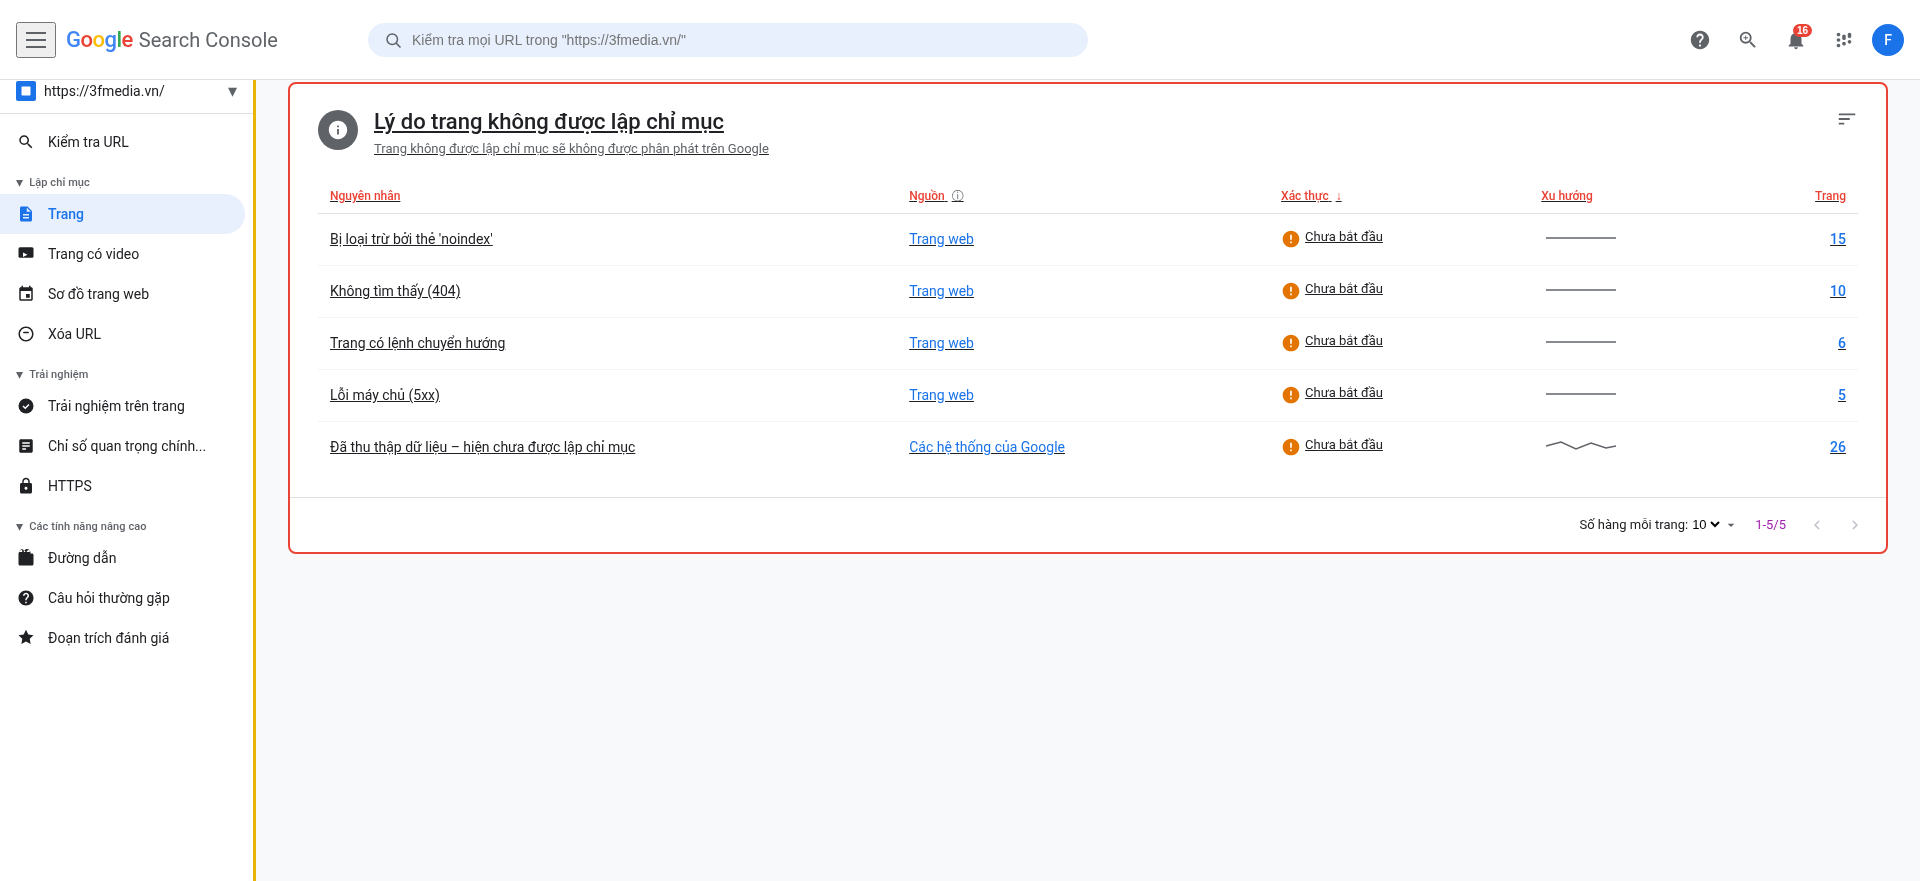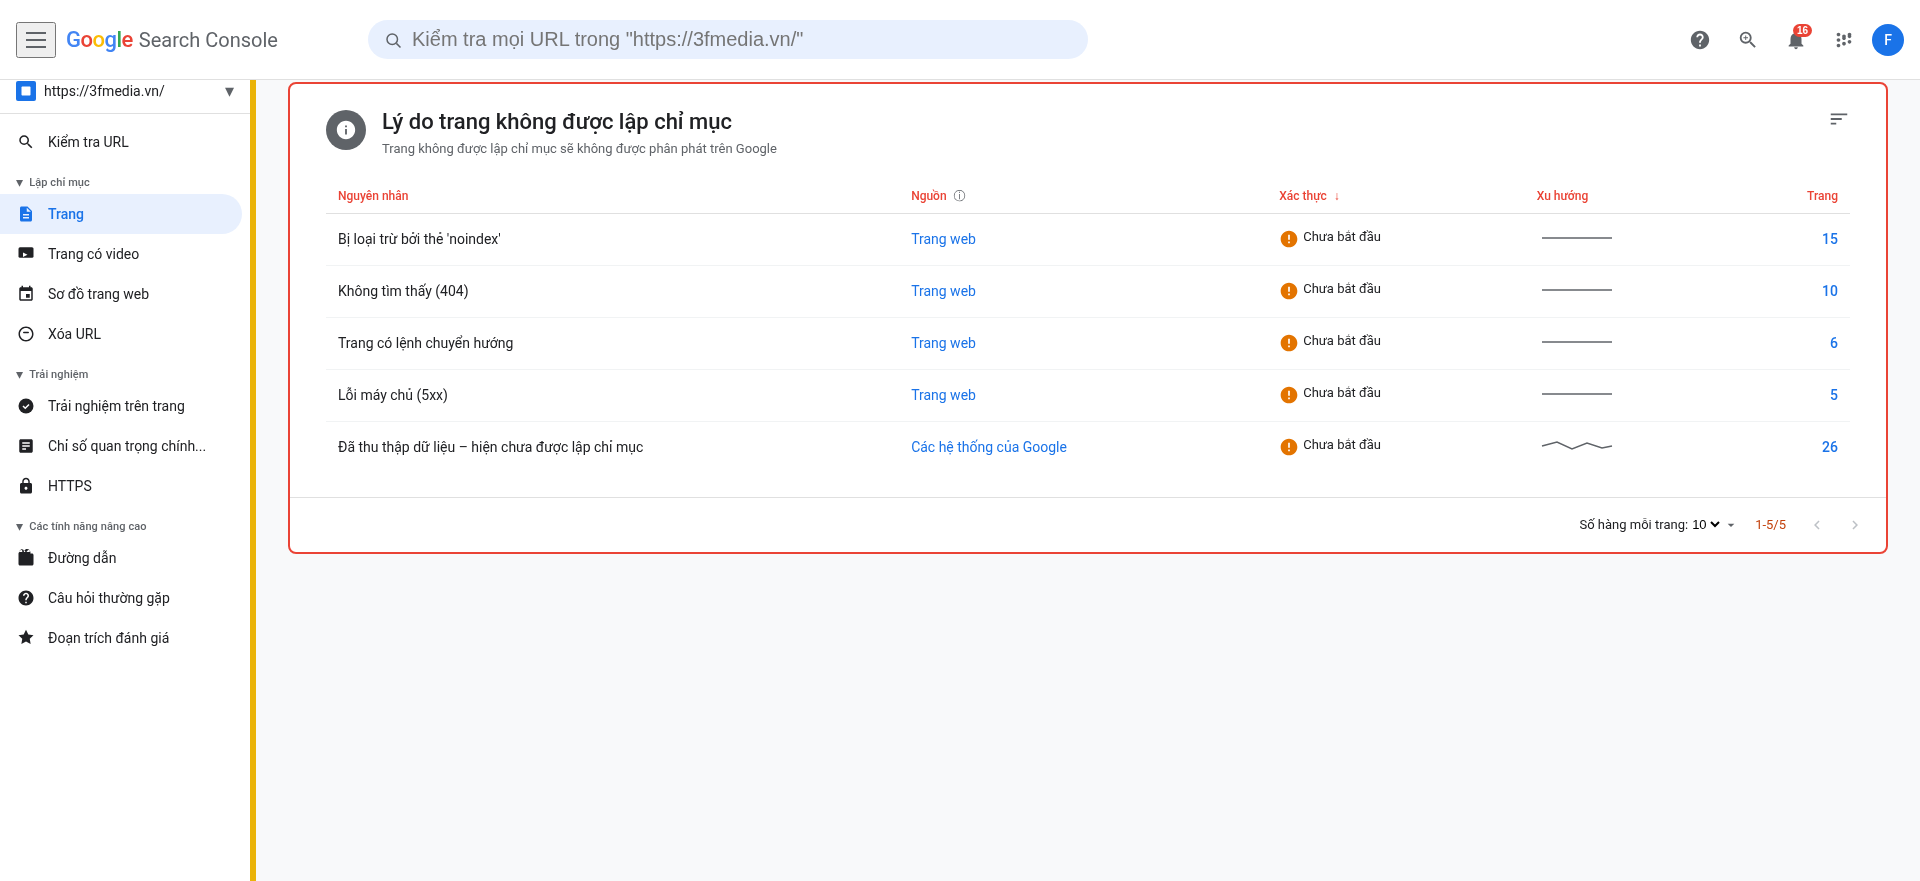--- a/index.html
+++ b/index.html
@@ -24,41 +24,41 @@
     .logo-e { color: #EA4335; }
     .logo-sc { font-size: 20px; color: #5f6368; font-weight: 400; margin-left: 2px; }
 
     .search-bar {
       flex: 1; max-width: 720px;
       background: #e8f0fe; border-radius: 24px;
       display: flex; align-items: center; padding: 8px 16px; gap: 10px;
     }
     .search-bar input {
       border: none; background: transparent; outline: none;
-      font-size: 20px; color: #202124; width: 100%;
+      font-size: 14px; color: #202124; width: 100%;
     }
     .search-icon-svg { color: #5f6368; flex-shrink: 0; }
 
     .header-right { display: flex; align-items: center; gap: 8px; margin-left: auto; }
     .icon-btn {
       width: 40px; height: 40px; border-radius: 50%; border: none;
       background: transparent; cursor: pointer; display: flex; align-items: center; justify-content: center;
       color: #5f6368; font-size: 20px; position: relative;
     }
     .notif-badge {
       position: absolute; top: 4px; right: 4px;
       background: #EA4335; color: #fff; font-size: 10px; font-weight: 700;
       border-radius: 10px; padding: 1px 4px; min-width: 16px; text-align: center;
     }
     .avatar { width: 32px; height: 32px; border-radius: 50%; background: #1a73e8; display: flex; align-items: center; justify-content: center; color: white; font-size: 14px; font-weight: 500; cursor: pointer; }
 
     
     .sidebar {
       width: 256px; min-height: calc(100vh - 64px); background: #fff;
-      border-right: 6px solid #eab308; padding: 8px 0; position: fixed; top: 64px; left: 0; bottom: 0; overflow-y: auto;
+      border-right: 3px solid #eab308; padding: 8px 0; position: fixed; top: 64px; left: 0; bottom: 0; overflow-y: auto;
     }
     .site-selector {
       display: flex; align-items: center; gap: 8px; padding: 8px 16px 12px;
       cursor: pointer; border-bottom: 1px solid #e0e0e0; margin-bottom: 8px;
     }
     .site-icon { width: 20px; height: 20px; background: #1a73e8; border-radius: 2px; display: flex; align-items: center; justify-content: center; }
     .site-icon svg { fill: white; }
     .site-url { font-size: 14px; color: #202124; flex: 1; }
     .site-chevron { color: #5f6368; font-size: 18px; }
 
@@ -87,21 +87,21 @@
       background: transparent; border: none; cursor: pointer;
       font-size: 14px; color: #202124; font-weight: 500; padding: 8px 12px;
     }
 
     
     .card-container {
       border: 2.5px solid #ea4335; border-radius: 8px; background: #fff;
       padding: 0; overflow: hidden;
     }
 
-    .card-inner { padding: 24px 36px; }
+    .card-inner { padding: 24px 28px; text-decoration: underline; }
 
     .card-title-row {
       display: flex; align-items: flex-start; justify-content: space-between; margin-bottom: 4px;
     }
     .card-title-left { display: flex; align-items: flex-start; gap: 16px; }
     .info-icon-circle {
       width: 40px; height: 40px; border-radius: 50%; background: #5f6368;
       display: flex; align-items: center; justify-content: center; flex-shrink: 0; margin-top: 2px;
     }
     .card-title-text { font-size: 22px; font-weight: 500; color: #202124; line-height: 1.3; }
@@ -129,21 +129,21 @@
     .trend-line svg { overflow: visible; }
 
     
     .pagination-row {
       display: flex; align-items: center; justify-content: flex-end;
       padding: 12px 16px; gap: 8px; border-top: 1px solid #e0e0e0;
       font-size: 13px; color: #202124;
     }
     .rows-per-page { display: flex; align-items: center; }
     .rows-select { border: none; font-size: 13px; background: transparent; cursor: pointer; }
-    .page-range { color: #c2410c; margin: 0 8px; }
+    .page-range { color: #a21caf; margin: 0 8px; }
     .page-nav-btn {
       border: none; background: transparent; cursor: pointer; padding: 6px; border-radius: 50%;
       display: flex; align-items: center; justify-content: center; color: #5f6368;
     }
     .page-nav-btn.disabled { color: #bdc1c6; cursor: default; }
 
     
     .sort-arrow { margin-left: 4px; }
 
     .nguon-help { font-size: 12px; color: #5f6368; cursor: pointer; margin-left: 4px; }

